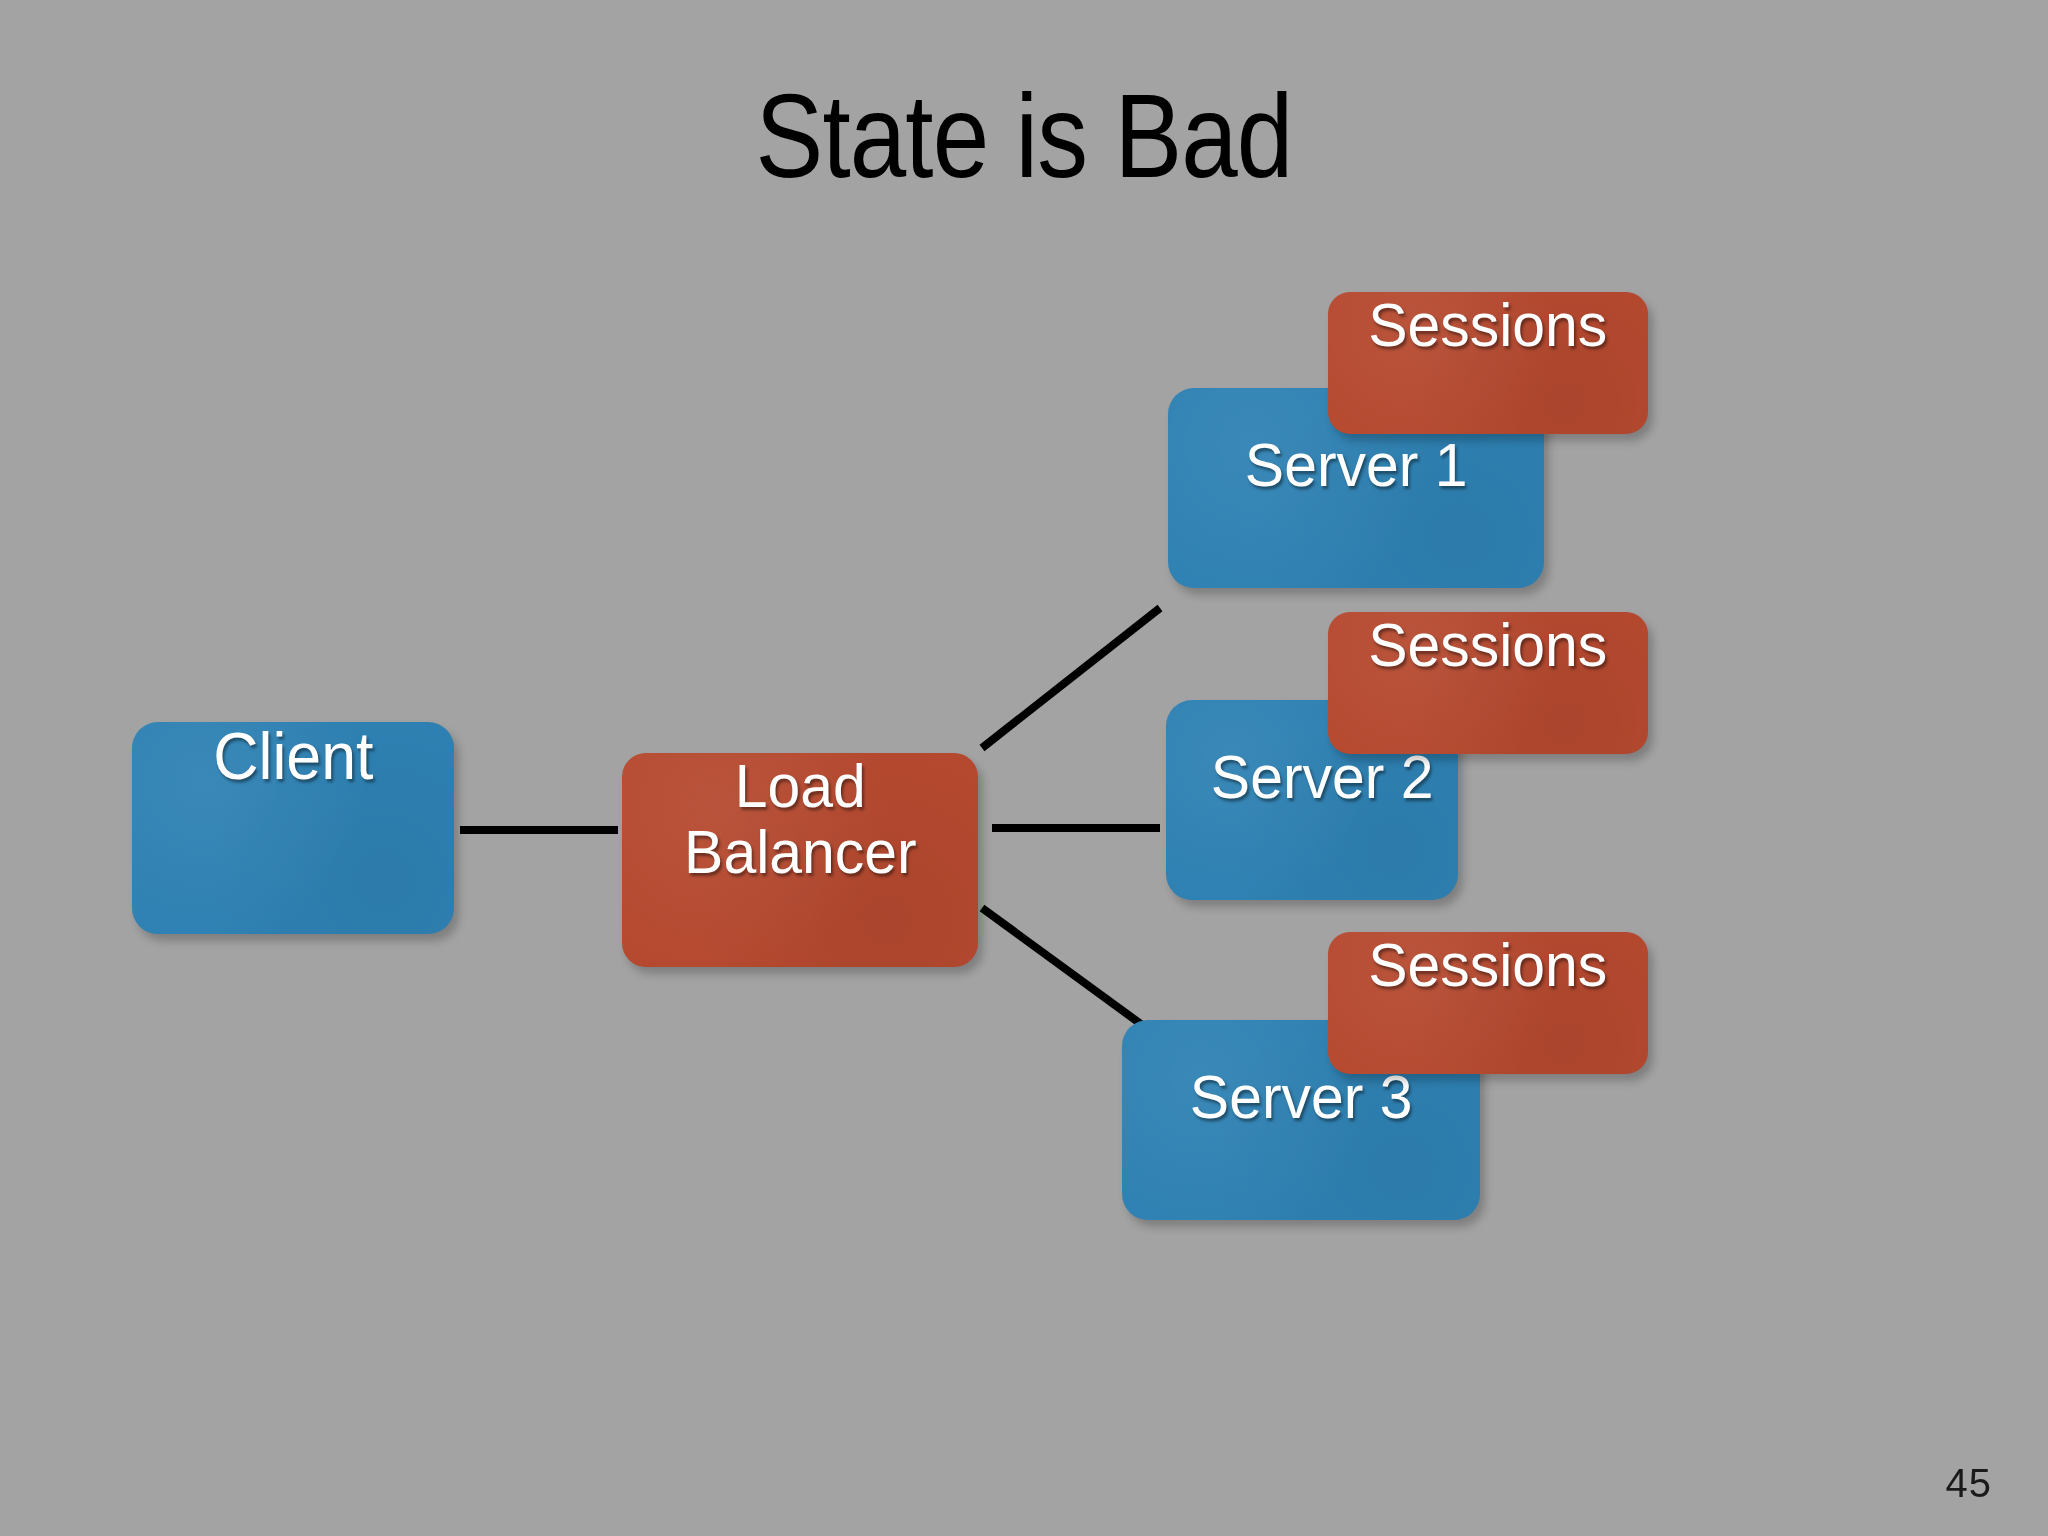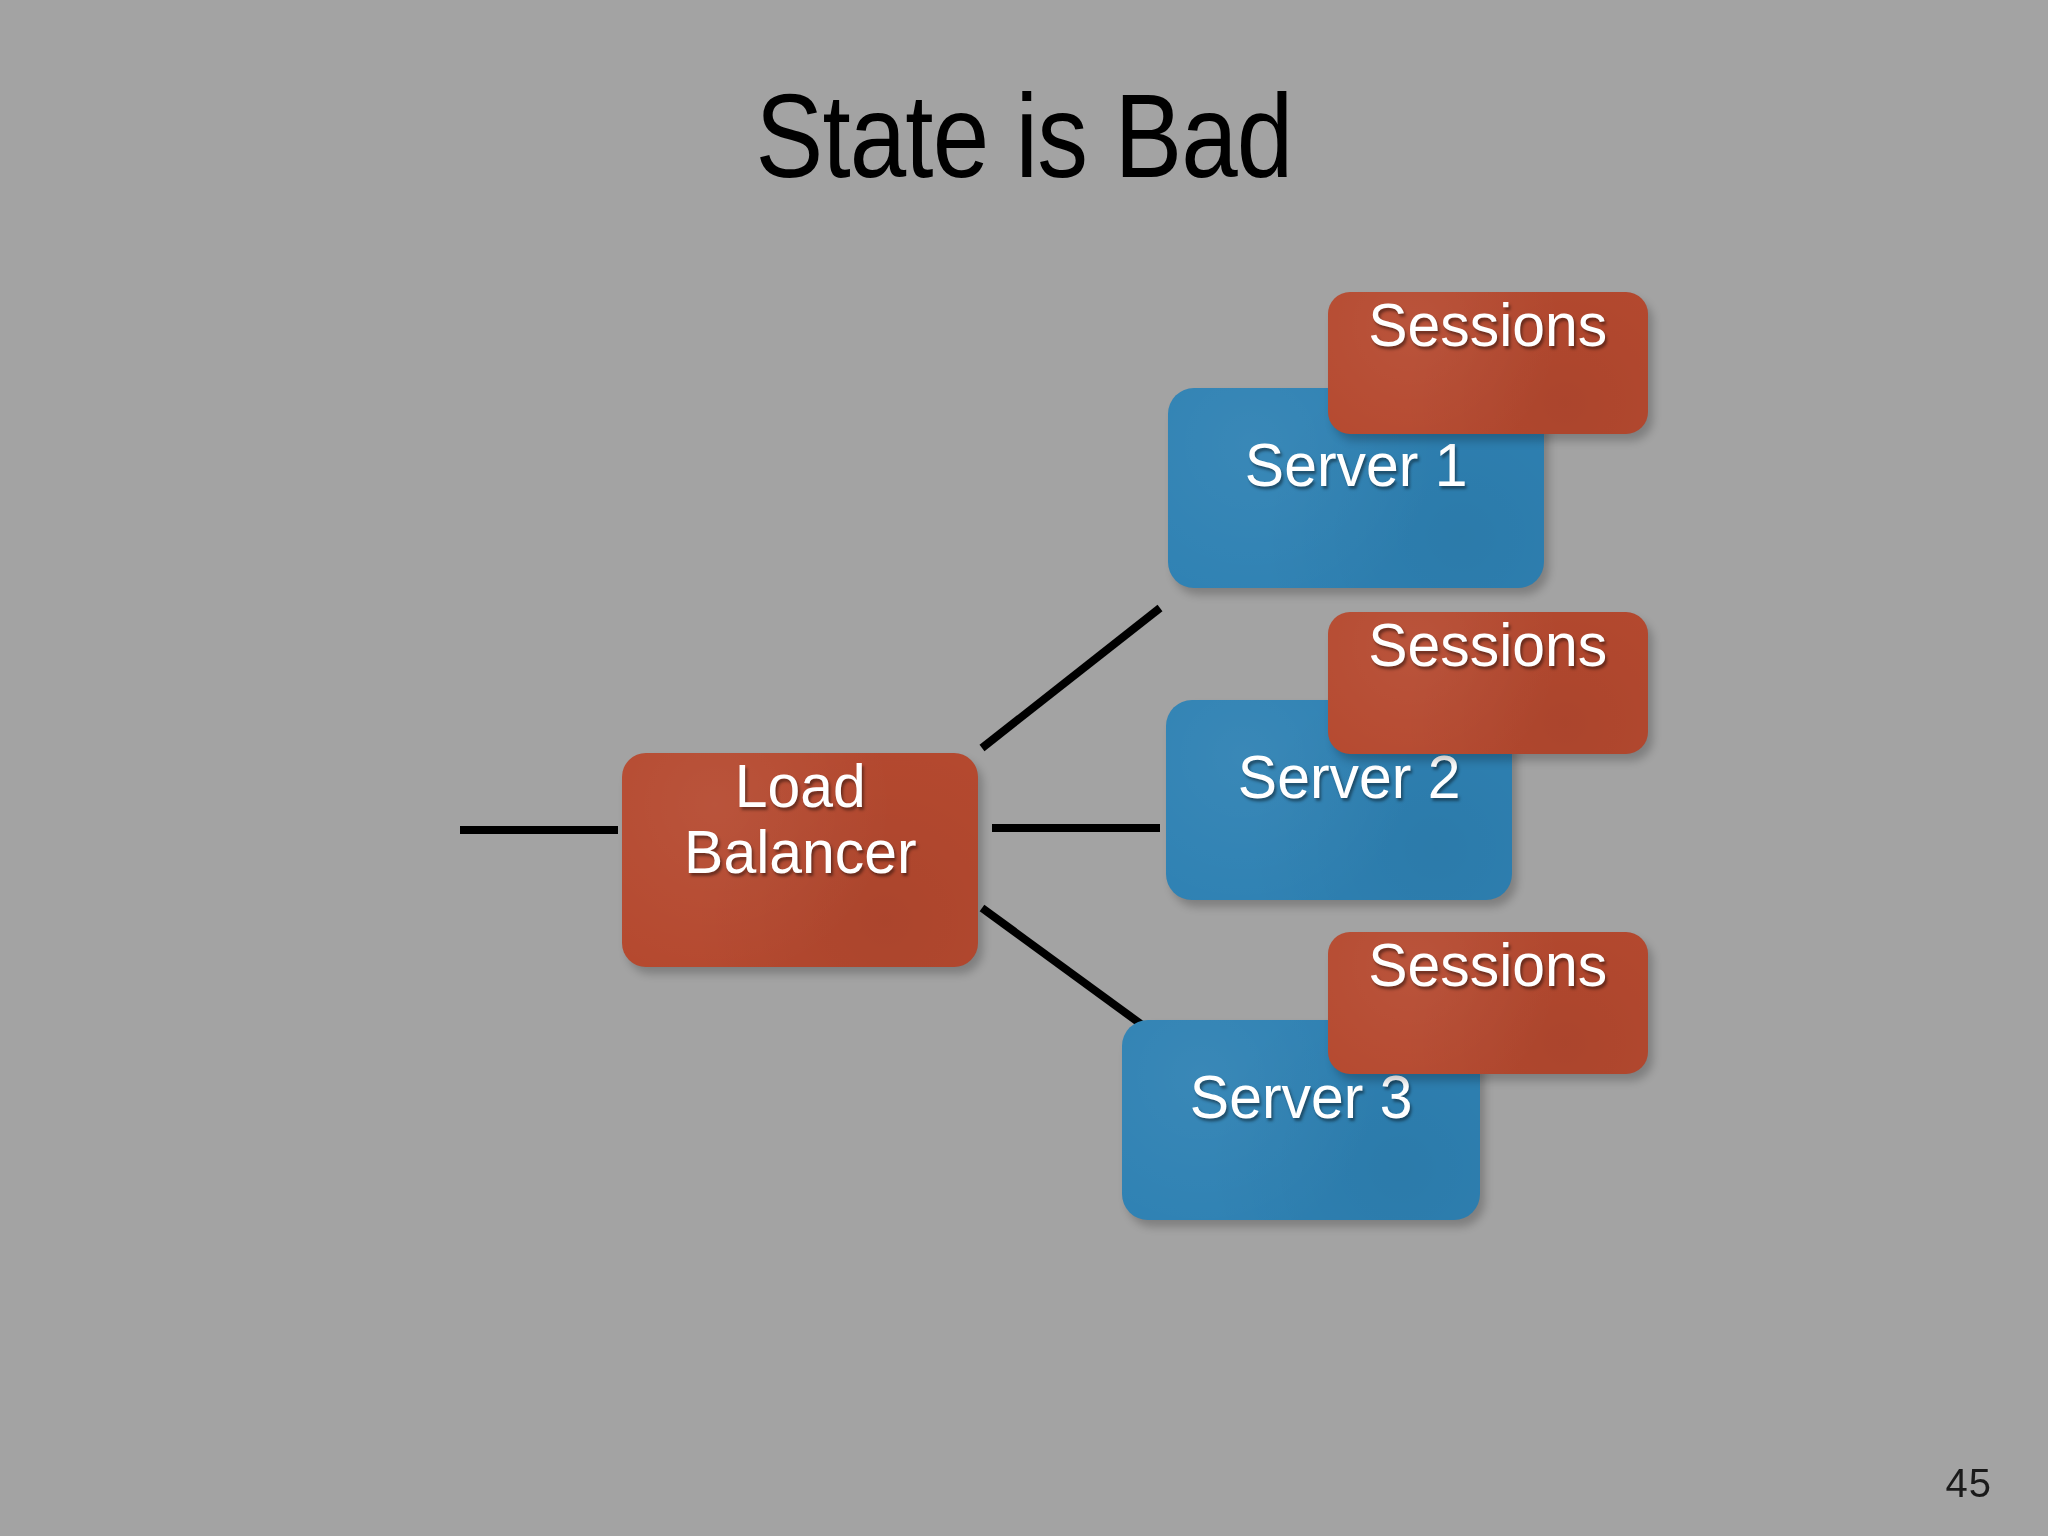--- a/index.html
+++ b/index.html
@@ -84,21 +84,21 @@
     background-color: #b5492f;
     background-image:
       radial-gradient(circle at 26% 24%, rgba(255,255,255,0.06), rgba(255,255,255,0) 58%),
       radial-gradient(circle at 74% 78%, rgba(0,0,0,0.055), rgba(0,0,0,0) 62%);
   }
 
   
   #node-client        { left: 132px;  top: 722px;  width: 322px; height: 212px; font-size: 66px; }
   #node-loadbalancer  { left: 622px;  top: 718px;  width: 356px; height: 214px; font-size: 62px; border-radius: 24px; margin-top: 35px; }
   #node-server-1      { left: 1168px; top: 388px;  width: 376px; height: 200px; font-size: 62px; justify-content: center; }
-  #node-server-2      { left: 1166px; top: 700px;  width: 346px; height: 200px; font-size: 62px; padding-left: 21px; }
+  #node-server-2      { left: 1166px; top: 700px;  width: 292px; height: 200px; font-size: 62px; padding-left: 21px; }
   #node-server-3      { left: 1122px; top: 1020px; width: 358px; height: 200px; font-size: 62px; }
   #node-sessions-1    { left: 1328px; top: 292px;  width: 320px; height: 142px; font-size: 62px; border-radius: 22px; }
   #node-sessions-2    { left: 1328px; top: 612px;  width: 320px; height: 142px; font-size: 62px; border-radius: 22px; }
   #node-sessions-3    { left: 1328px; top: 932px;  width: 320px; height: 142px; font-size: 62px; border-radius: 22px; }
 
   
   #node-server-1 .label,
   #node-server-2 .label,
   #node-server-3 .label { margin-top: 44px; }
 
@@ -126,20 +126,23 @@
 
   <div id="diagram">
 
     <svg id="connectors" viewBox="0 0 2048 1536" width="2048" height="1536" xmlns="http://www.w3.org/2000/svg">
       <line x1="460" y1="830" x2="618" y2="830" stroke="#000000" stroke-width="8" stroke-linecap="butt"></line>
       <line x1="982" y1="748" x2="1160" y2="608" stroke="#000000" stroke-width="8" stroke-linecap="butt"></line>
       <line x1="992" y1="828" x2="1160" y2="828" stroke="#000000" stroke-width="8" stroke-linecap="butt"></line>
       <line x1="982" y1="908" x2="1160" y2="1038" stroke="#000000" stroke-width="8" stroke-linecap="butt"></line>
     </svg>
 
+    <div class="node node-blue" id="node-client">
+      <span class="label">Client</span>
+    </div>
 
     <div class="node node-red" id="node-loadbalancer">
       <span class="label"><span>Load</span><br><span>Balancer</span></span>
     </div>
 
     <div class="node node-blue node-server" id="node-server-1">
       <span class="label">Server 1</span>
     </div>
 
     <div class="node node-blue node-server" id="node-server-2">

